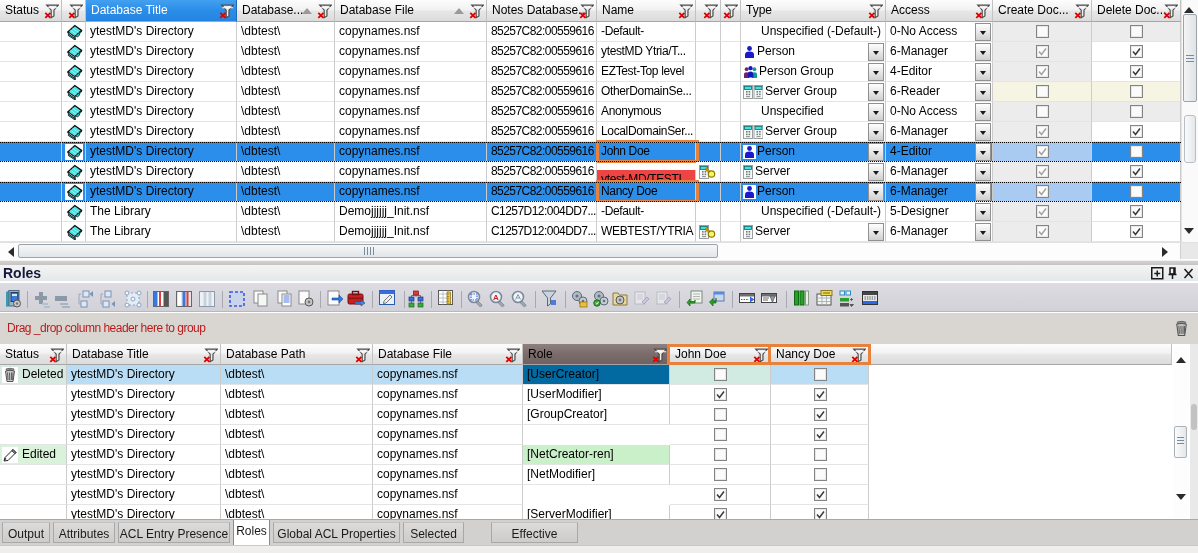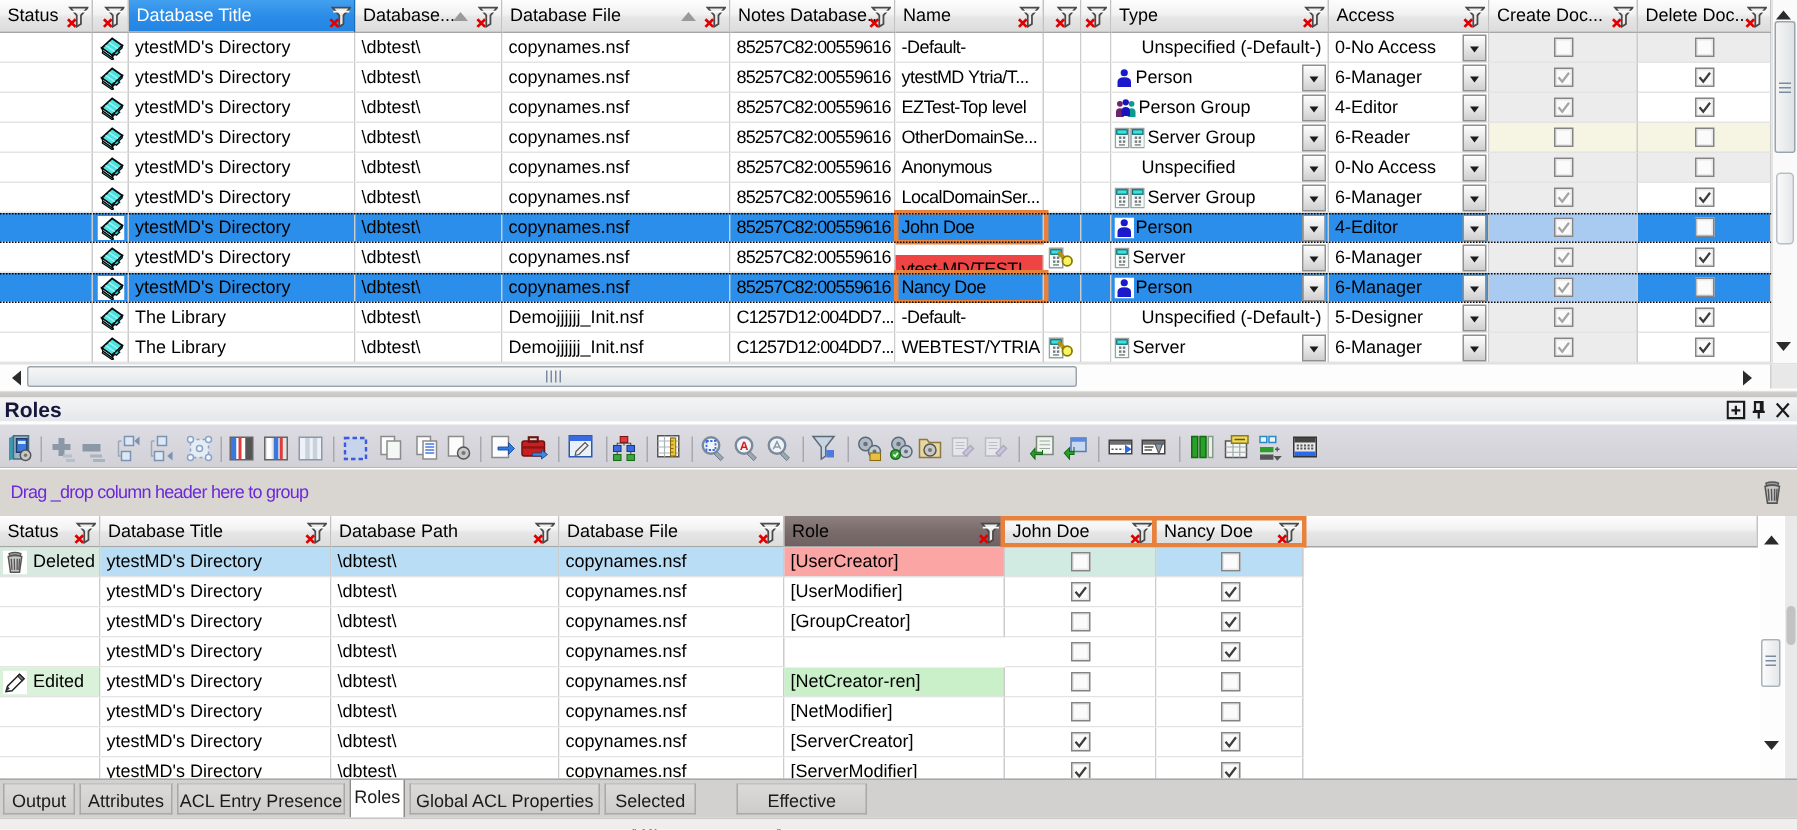--- a/index.html
+++ b/index.html
@@ -667,21 +667,21 @@
       </g>
 <g transform="translate(862,5)">
         <rect x="0.5" y="1.5" width="15" height="13" fill="#e8e8e8" stroke="#333"></rect>
         <rect x="1" y="2" width="14" height="3" fill="#444"></rect>
         <rect x="1" y="11" width="14" height="3" fill="#2a6ae8"></rect>
         <path d="M2.5 7 L13.5 7 M2.5 9 L13.5 9" stroke="#555" stroke-width="1.2" stroke-dasharray="1.4 1"></path>
       </g>
 </svg>
 </div>
 <div class="abs" style="left:0;top:313px;width:1198px;height:31px;background:#d9d6d2">
-<div class="abs" style="left:7px;top:8px;font-size:12px;letter-spacing:-0.5px;color:#6d28d9">Drag _drop column header here to group</div>
+<div class="abs" style="left:7px;top:8px;font-size:12px;letter-spacing:-0.5px;color:#b91c1c">Drag _drop column header here to group</div>
 <svg class="abs" style="left:1173px;top:7px" width="17" height="17" viewBox="0 0 16 16">
       <use href="#trash"></use>
     </svg>
 </div>
 <div class="abs" style="left:0;top:344px;width:1198px;height:175px;background:#fff;overflow:hidden">
 <div class="hdr2" style="left:0px;top:0;width:67px;">Status</div>
 <svg class="abs" style="left:49px;top:4px" width="15" height="15" viewBox="0 0 14 14">
       <use href="#filt"></use>
     </svg>
 <div class="hdr2" style="left:67px;top:0;width:154px;">Database Title</div>
@@ -712,21 +712,21 @@
 <div class="abs" style="left:667px;top:0;width:104px;height:21px;border:3px solid #e8813c"></div>
 <div class="abs" style="left:768px;top:0;width:103px;height:21px;border:3px solid #e8813c"></div>
 <div class="cell" style="left:0px;top:21px;width:67px;background:#d8e9e0;"><span style="padding-left:18px"></span>Deleted</div>
 <svg class="abs" style="left:2px;top:23px" width="16" height="16" viewBox="0 0 16 16">
       <rect x="0" y="0" width="16" height="16" fill="#fff"></rect>
       <use href="#trash"></use>
     </svg>
 <div class="cell" style="left:67px;top:21px;width:154px;background:#b9ddf4;">ytestMD's Directory</div>
 <div class="cell" style="left:221px;top:21px;width:152px;background:#b9ddf4;">\dbtest\</div>
 <div class="cell" style="left:373px;top:21px;width:150px;background:#b9ddf4;">copynames.nsf</div>
-<div class="cell" style="left:523px;top:21px;width:147px;background:#fca5a5;">[UserCreator]</div>
+<div class="cell" style="left:523px;top:21px;width:147px;background:#0369a1;">[UserCreator]</div>
 <div class="cell" style="left:670px;top:21px;width:101px;background:#d2ebe2;"></div>
 <div class="cb" style="left:714px;top:24px"></div>
 <div class="cell" style="left:771px;top:21px;width:98px;background:#b9ddf4;"></div>
 <div class="cb" style="left:814px;top:24px"></div>
 <div class="cell" style="left:0px;top:41px;width:67px;background:#fff;"></div>
 <div class="cell" style="left:67px;top:41px;width:154px;background:#fff;">ytestMD's Directory</div>
 <div class="cell" style="left:221px;top:41px;width:152px;background:#fff;">\dbtest\</div>
 <div class="cell" style="left:373px;top:41px;width:150px;background:#fff;">copynames.nsf</div>
 <div class="cell" style="left:523px;top:41px;width:147px;background:#fff;">[UserModifier]</div>
 <div class="cell" style="left:670px;top:41px;width:101px;background:#fff;"></div>
@@ -781,21 +781,20 @@
 <div class="cell" style="left:373px;top:121px;width:150px;background:#fff;">copynames.nsf</div>
 <div class="cell" style="left:523px;top:121px;width:147px;background:#fff;">[NetModifier]</div>
 <div class="cell" style="left:670px;top:121px;width:101px;background:#fff;"></div>
 <div class="cb" style="left:714px;top:124px"></div>
 <div class="cell" style="left:771px;top:121px;width:98px;background:#fff;"></div>
 <div class="cb" style="left:814px;top:124px"></div>
 <div class="cell" style="left:0px;top:141px;width:67px;background:#fff;"></div>
 <div class="cell" style="left:67px;top:141px;width:154px;background:#fff;">ytestMD's Directory</div>
 <div class="cell" style="left:221px;top:141px;width:152px;background:#fff;">\dbtest\</div>
 <div class="cell" style="left:373px;top:141px;width:150px;background:#fff;">copynames.nsf</div>
-<div class="cell" style="left:523px;top:141px;width:147px;background:#fff;">[ServerCreator]</div>
 <div class="cell" style="left:670px;top:141px;width:101px;background:#fff;"></div>
 <div class="cb" style="left:714px;top:144px"></div>
     <svg class="abs" style="left:714px;top:144px" width="13" height="13" viewBox="0 0 13 13">
       <path d="M3 6.5 L5.5 9.5 L10 3.5" stroke="#3c3c3c" stroke-width="1.5" fill="none"></path>
     </svg>
 <div class="cell" style="left:771px;top:141px;width:98px;background:#fff;"></div>
 <div class="cb" style="left:814px;top:144px"></div>
     <svg class="abs" style="left:814px;top:144px" width="13" height="13" viewBox="0 0 13 13">
       <path d="M3 6.5 L5.5 9.5 L10 3.5" stroke="#3c3c3c" stroke-width="1.5" fill="none"></path>
     </svg>

